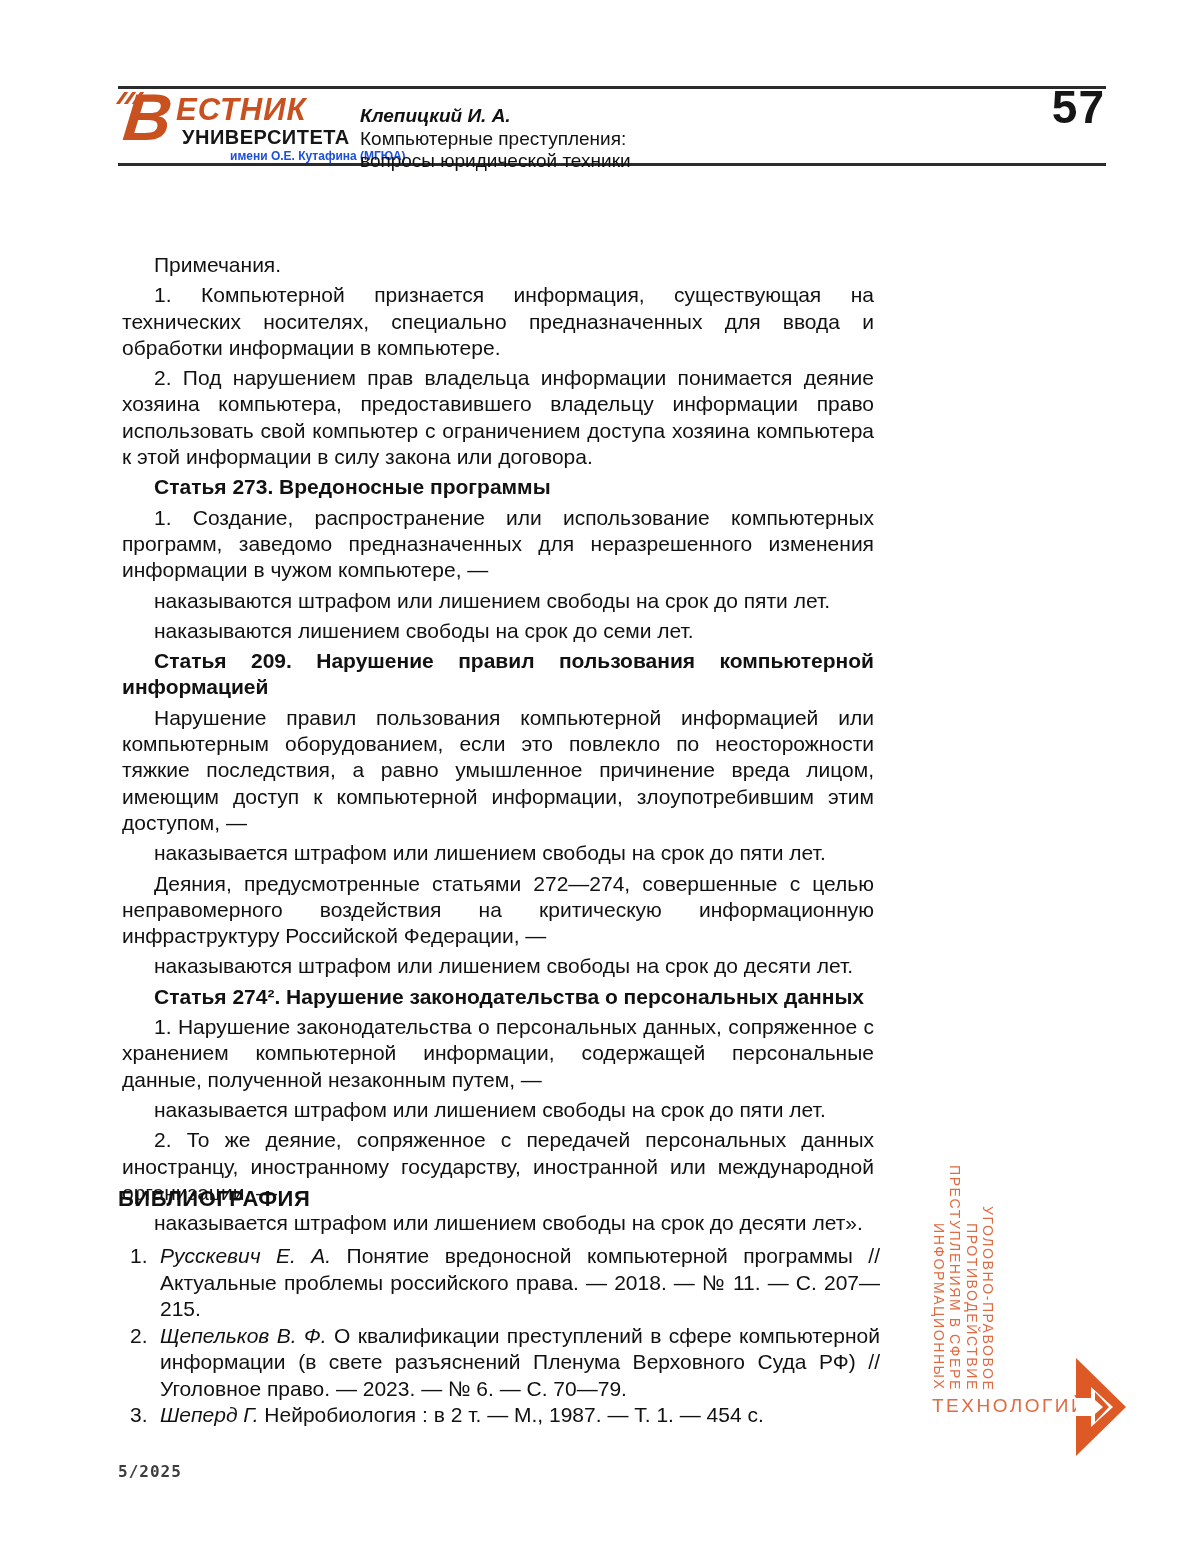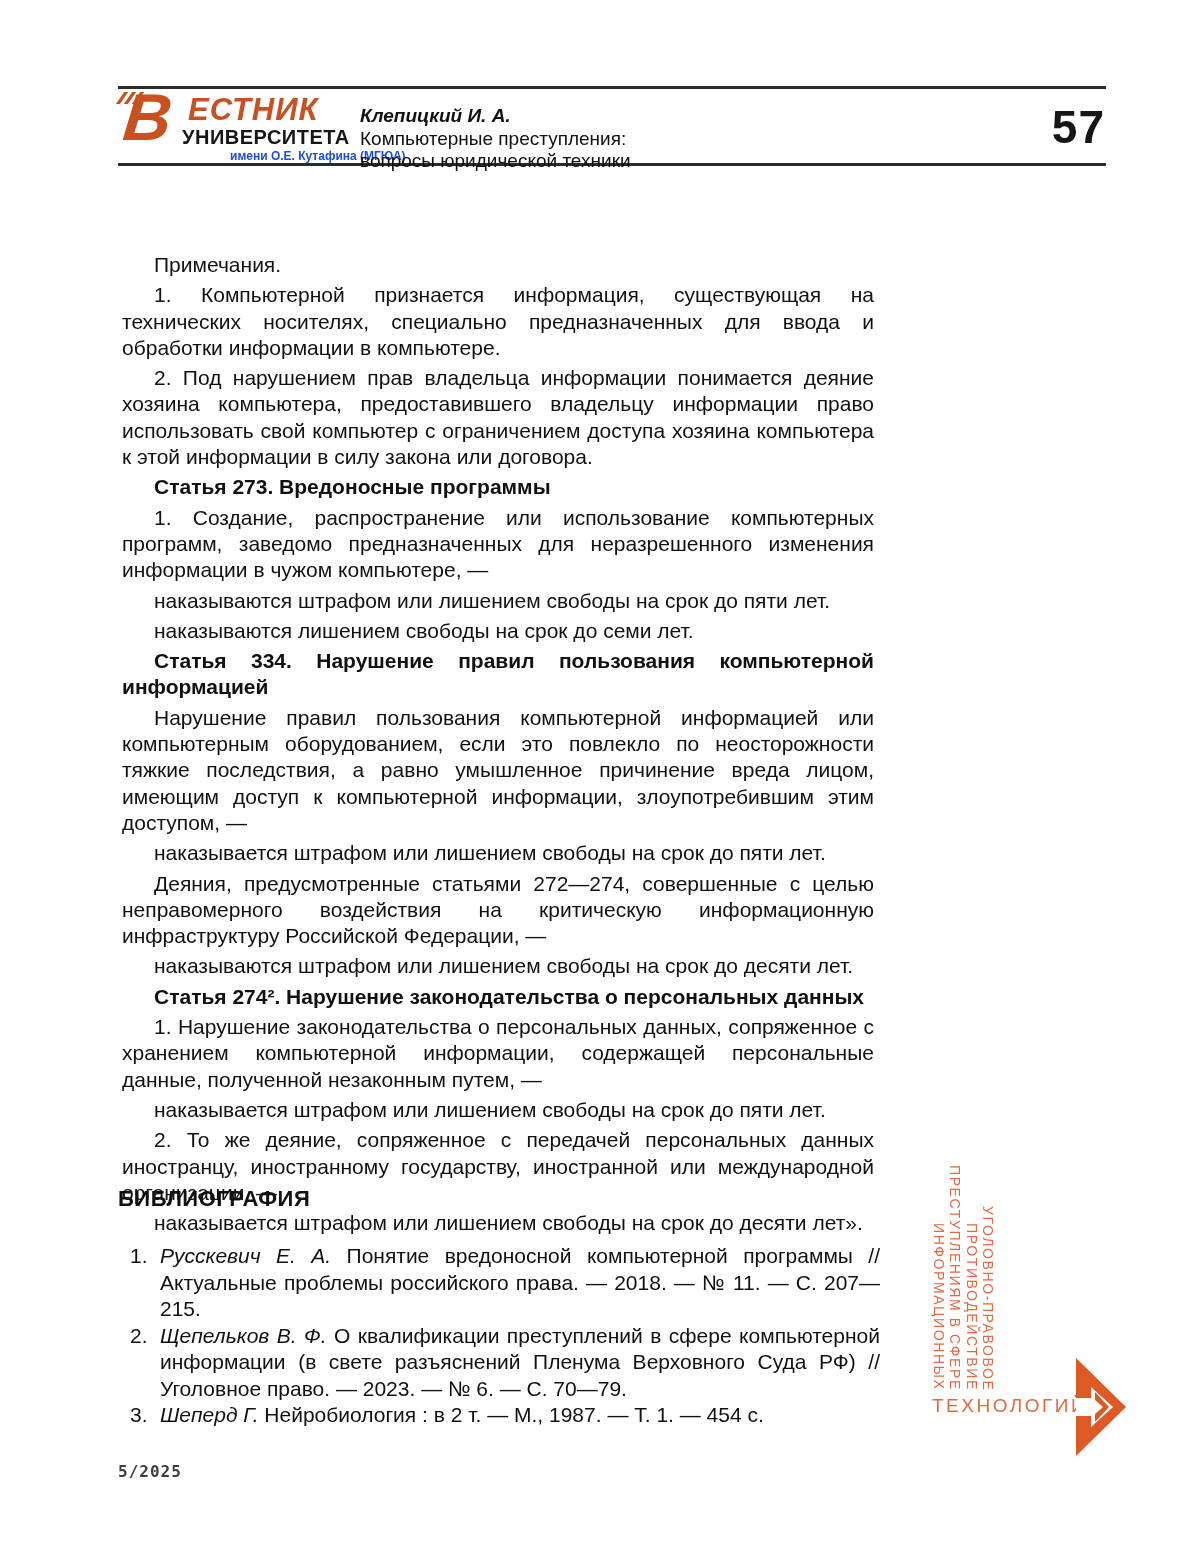--- a/index.html
+++ b/index.html
@@ -18,36 +18,36 @@
   .rule-bottom{top:163px;height:3px;}
   .logo{position:absolute;left:118px;top:90px;width:230px;height:72px;}
   .logo-slashes{position:absolute;left:2px;top:2px;display:flex;gap:4px;}
   .logo-slash{width:4px;height:12px;background:#c8511f;transform:skewX(-35deg);}
   .logo-b{
     position:absolute;left:6px;top:-6px;
     font-size:66px;font-weight:bold;font-style:italic;
     color:#c8511f;transform:skewX(-6deg);line-height:1;
   }
   .logo-vestnik{
-    position:absolute;left:70px;top:2px;
+    position:absolute;left:58px;top:2px;
     font-size:31px;font-weight:bold;font-style:italic;
     color:#c8511f;letter-spacing:1px;white-space:nowrap;
   }
   .logo-univ{
     position:absolute;left:64px;top:36px;
     font-size:20px;font-weight:bold;color:#161616;letter-spacing:.5px;white-space:nowrap;
   }
   .logo-imeni{
     position:absolute;left:64px;top:59px;
     font-size:12px;font-weight:bold;color:#1d4ed8;white-space:nowrap;margin-left:48px;
   }
   .header-block{position:absolute;left:360px;top:92px;line-height:22.5px;font-size:19px;margin-top:13px;}
   .header-author{font-weight:bold;font-style:italic;}
   .page-number{
-    position:absolute;right:95px;top:100px;
+    position:absolute;right:95px;top:80px;
     font-size:46px;font-weight:800;color:#161616;letter-spacing:1px;
   }
   
   .article-body{
     position:absolute;left:118px;top:248px;width:760px;
     font-size:21px;line-height:26.3px;text-align:justify;
   }
   .article-body p{margin:4px;text-indent:32px;}
   .para-bold{font-weight:bold;}
   
@@ -110,21 +110,21 @@
   <div class="page-number">57</div>
 
   <div class="article-body">
       <p>Примечания.</p>
       <p>1. Компьютерной признается информация, существующая на технических носителях, специально предназначенных для ввода и обработки информации в компьютере.</p>
       <p>2. Под нарушением прав владельца информации понимается деяние хозяина компьютера, предоставившего владельцу информации право использовать свой компьютер с ограничением доступа хозяина компьютера к этой информации в силу закона или договора.</p>
       <p class="para-bold">Статья 273. Вредоносные программы</p>
       <p>1. Создание, распространение или использование компьютерных программ, заведомо предназначенных для неразрешенного изменения информации в чу­жом компьютере, —</p>
       <p>наказываются штрафом или лишением свободы на срок до пяти лет.</p>
       <p>наказываются лишением свободы на срок до семи лет.</p>
-      <p class="para-bold">Статья 334. Нарушение правил пользования компьютерной информацией</p>
+      <p class="para-bold">Статья 209. Нарушение правил пользования компьютерной информацией</p>
       <p>Нарушение правил пользования компьютерной информацией или компьютер­ным оборудованием, если это повлекло по неосторожности тяжкие последствия, а равно умышленное причинение вреда лицом, имеющим доступ к компьютерной информации, злоупотребившим этим доступом, —</p>
       <p>наказывается штрафом или лишением свободы на срок до пяти лет.</p>
       <p>Деяния, предусмотренные статьями 272—274, совершенные с целью непра­вомерного воздействия на критическую информационную инфраструктуру Рос­сийской Федерации, —</p>
       <p>наказываются штрафом или лишением свободы на срок до десяти лет.</p>
       <p class="para-bold">Статья 274². Нарушение законодательства о персональных данных</p>
       <p>1. Нарушение законодательства о персональных данных, сопряженное с хра­нением компьютерной информации, содержащей персональные данные, полу­ченной незаконным путем, —</p>
       <p>наказывается штрафом или лишением свободы на срок до пяти лет.</p>
       <p>2. То же деяние, сопряженное с передачей персональных данных иностран­цу, иностранному государству, иностранной или международной организации, —</p>
       <p>наказывается штрафом или лишением свободы на срок до десяти лет».</p>
     </div>

